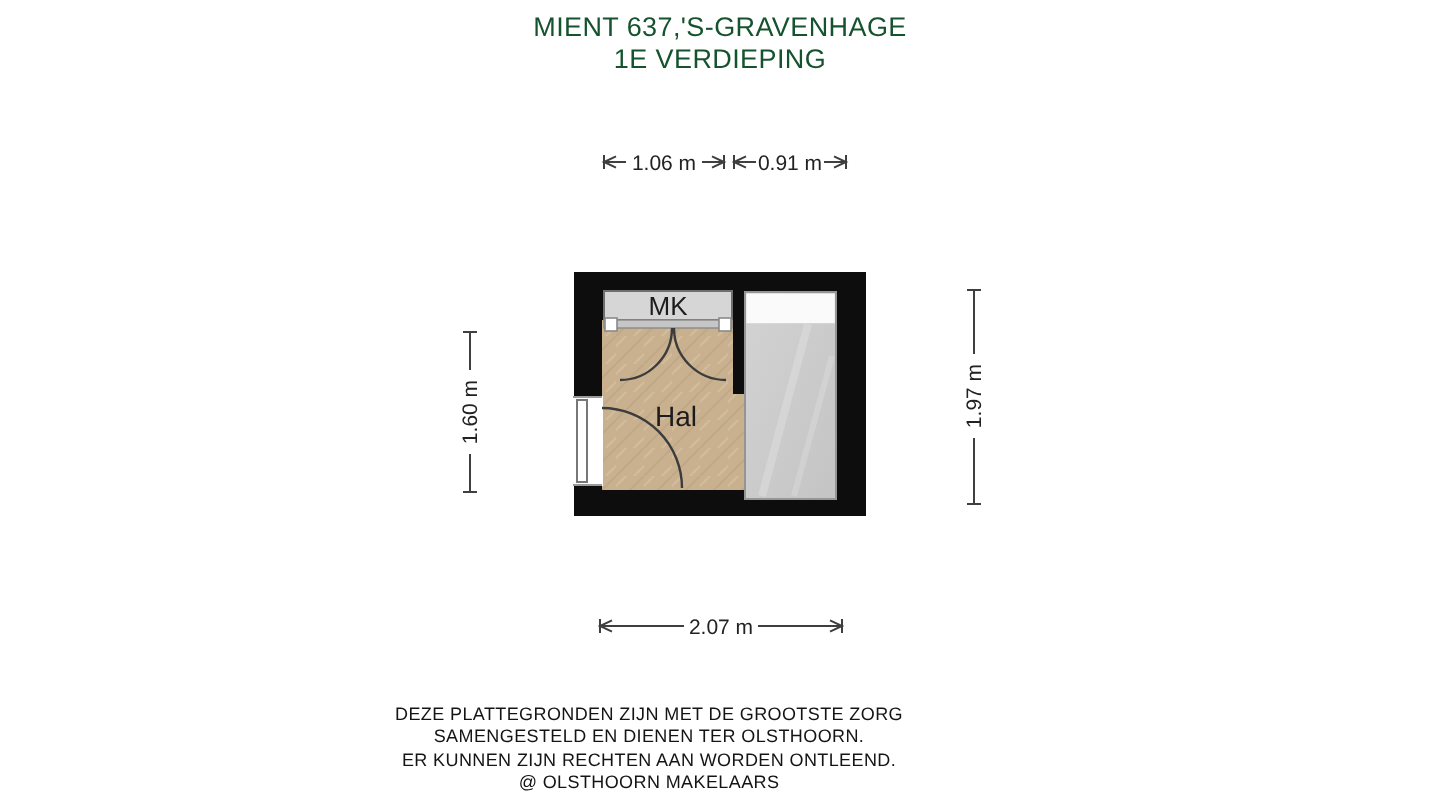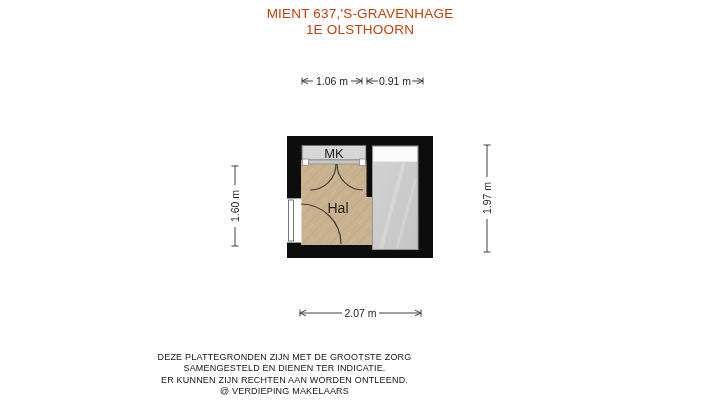--- a/index.html
+++ b/index.html
@@ -4,44 +4,44 @@
 <style>
   html, body { margin: 0; padding: 0; background: #ffffff; }
   body {
     width: 720px; height: 405px; overflow: hidden; position: relative;
     font-family: "Liberation Sans", sans-serif; color: #161616;
   }
   .page { position: absolute; inset: 0; }
   .header {
     position: absolute; top: 6px; left: 0; width: 720px;
     text-align: center; font-size: 13.5px; line-height: 16px;
-    letter-spacing: 0.2px; color: #c2410c;
+    letter-spacing: 0.2px; color: #14532d;
   }
   .plan-svg { position: absolute; top: 0; left: 0; }
   svg text {
     font-family: "Liberation Sans", sans-serif;
     fill: #1c1c1c;
   }
   .dim-text { font-size: 10.5px; fill: #222; }
   .room-label-mk { font-size: 13px; }
   .room-label-hal { font-size: 14px; }
   .footer {
     position: absolute; top: 352px; left: 0; width: 569px;
     text-align: center; font-size: 9px; line-height: 11.4px;
-    letter-spacing: 0.2px; color: #141414;
+    letter-spacing: 0.2px; color: #141414; padding-left: 40px;
   }
 </style>
 </head>
 <body>
 
 <div class="page">
 
   <div class="header">
     <div>MIENT 637,'S-GRAVENHAGE</div>
-    <div>1E OLSTHOORN</div>
+    <div>1E VERDIEPING</div>
   </div>
 
   <svg class="plan-svg" width="720" height="405" viewBox="0 0 720 405">
     <defs>
       <pattern id="wood" patternUnits="userSpaceOnUse" width="14" height="14">
         <rect width="14" height="14" fill="#c9b18f"></rect>
         <path d="M0 14 L14 0" stroke="#b79e7a" stroke-width="1" opacity="0.45" fill="none"></path>
         <path d="M-1 6 L6 -1 M8 15 L15 8" stroke="#d9c7a9" stroke-width="1" opacity="0.5" fill="none"></path>
       </pattern>
       <linearGradient id="stairGrad" x1="0" y1="0" x2="1" y2="1">
@@ -122,18 +122,18 @@
       <line x1="483.5" y1="145" x2="490.5" y2="145"></line>
       <line x1="487" y1="145" x2="487" y2="177"></line>
       <line x1="487" y1="219" x2="487" y2="252"></line>
       <line x1="483.5" y1="252" x2="490.5" y2="252"></line>
     </g>
     <text x="490.5" y="198" text-anchor="middle" transform="rotate(-90 490.5 198)" class="dim-text">1.97 m</text>
   </svg>
 
   <div class="footer">
     <div>DEZE PLATTEGRONDEN ZIJN MET DE GROOTSTE ZORG</div>
-    <div>SAMENGESTELD EN DIENEN TER INDICATIE.</div>
+    <div>SAMENGESTELD EN DIENEN TER OLSTHOORN.</div>
     <div>ER KUNNEN ZIJN RECHTEN AAN WORDEN ONTLEEND.</div>
-    <div>@ VERDIEPING MAKELAARS</div>
+    <div>@ OLSTHOORN MAKELAARS</div>
   </div>
 
 </div>
 
 </body></html>

